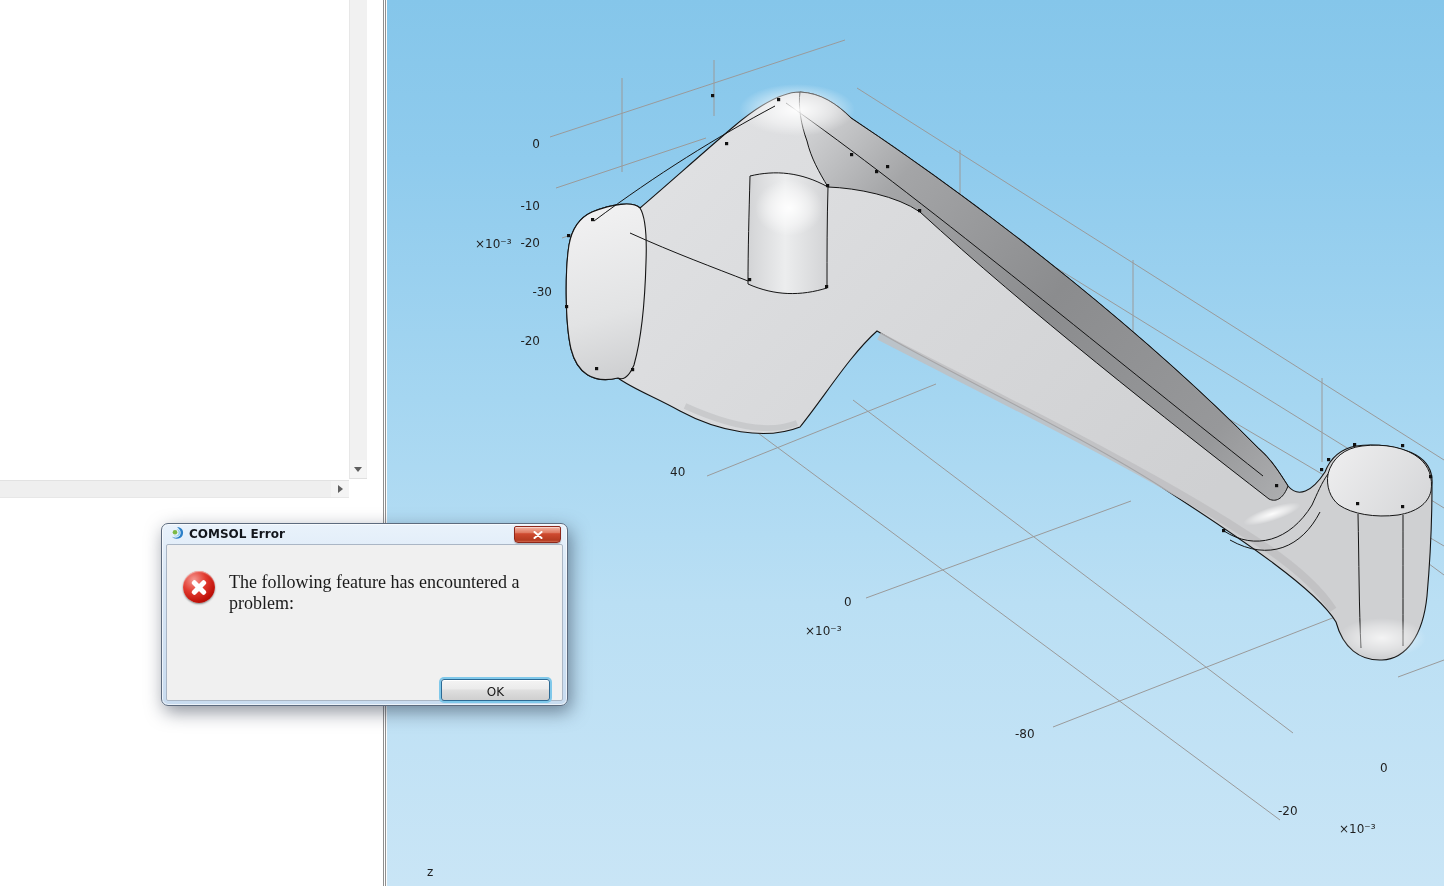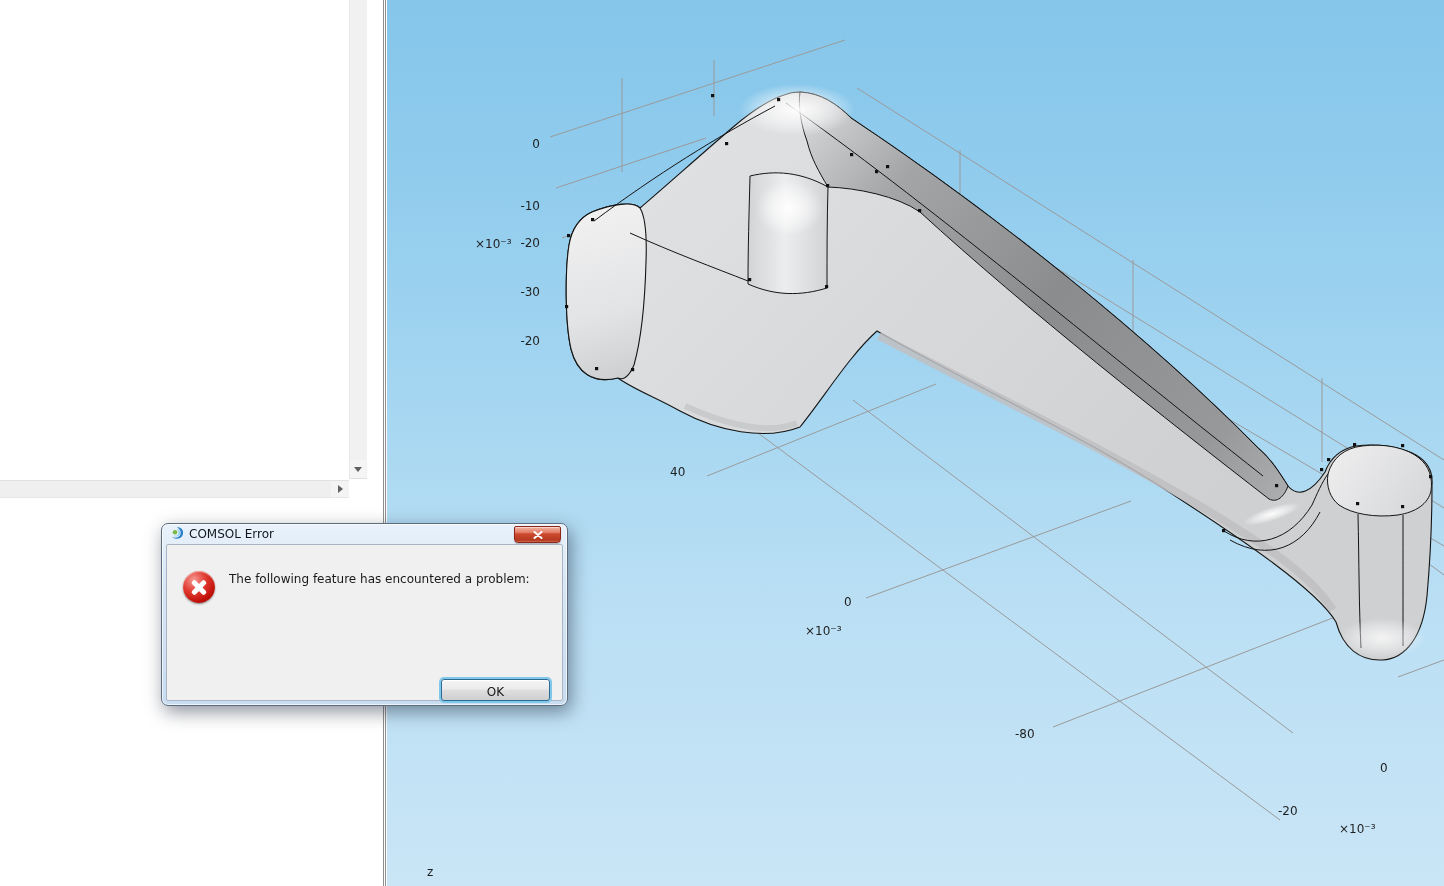--- a/index.html
+++ b/index.html
@@ -24,35 +24,35 @@
     background:linear-gradient(180deg,#85c6ea 0%,#8fcbed 18%,#a5d6f1 45%,#badff4 68%,#c9e5f6 100%);}
   .graphics svg{position:absolute;left:0;top:0;}
   .axis-label{position:absolute;font-size:12px;color:#1f1f1f;line-height:13px;white-space:pre;}
   .ra{text-align:right;width:50px;}
   
   .dialog{position:absolute;left:161px;top:523px;width:405px;height:181px;border-radius:7px;
     background:linear-gradient(180deg,#e9f2fb 0%,#d9e7f6 30%,#c9dcf0 100%);
     border:1px solid #5d6b7e;
     box-shadow:3px 6px 18px rgba(30,40,60,.5), inset 0 0 0 1px rgba(255,255,255,.65);}
   .dlg-title{position:absolute;left:0;top:0;right:0;height:20px;}
-  .dlg-title-text{position:absolute;left:27px;top:3px;font-size:12px;color:#13161c;}
+  .dlg-title-text{position:absolute;left:27px;top:3px;font-size:12px;color:#13161c;font-weight:bold;}
   .dlg-logo{position:absolute;left:7px;top:2px;width:16px;height:16px;}
   .dlg-close{position:absolute;top:2px;right:6px;width:45px;height:15px;border-radius:2px 2px 4px 4px;
     background:linear-gradient(180deg,#f2b5a5 0%,#e07a62 38%,#cf4a30 45%,#b43a20 88%,#cf6a50 100%);
     border:1px solid #8e271a;box-shadow:inset 0 1px 0 rgba(255,255,255,.45), 0 1px 1px rgba(0,0,0,.25);
     display:flex;align-items:center;justify-content:center;cursor:default;}
   .dlg-content{position:absolute;left:4px;right:4px;top:20px;bottom:4px;background:#f0f0f0;
     border:1px solid #aab6c5;border-radius:2px;}
   .err-icon{position:absolute;left:16px;top:26px;width:32px;height:32px;border-radius:50%;
     background:radial-gradient(circle at 34% 28%,#f59a93 0%,#e23c31 38%,#c0120a 70%,#8e0400 100%);
     box-shadow:0 1px 2px rgba(0,0,0,.45), inset 0 1px 1px rgba(255,255,255,.5);}
   .err-icon .bar{position:absolute;left:7px;top:13.5px;width:18px;height:5px;background:#ffffff;border-radius:2px;}
   .err-icon .b1{transform:rotate(45deg);}
   .err-icon .b2{transform:rotate(-45deg);}
-  .dlg-heading{position:absolute;left:62px;top:27px;width:330px;font-size:12px;color:#191919;}
+  .dlg-heading{position:absolute;left:62px;top:27px;width:330px;font-size:18px;color:#191919;font-family:Liberation Serif, serif;}
   .dlg-lines{position:absolute;left:64px;top:84px;font-size:11px;line-height:15px;color:#191919;}
   .dlg-line{white-space:pre;}
   .ok-button{position:absolute;left:274px;top:134px;width:109px;height:22px;border-radius:3px;
     background:linear-gradient(180deg,#f4f4f4 0%,#ebebeb 45%,#dfdfdf 50%,#cfcfcf 100%);
     border:1px solid #2d6a94;box-shadow:0 0 0 2px #7fc8ea, inset 0 1px 0 #ffffff;
     font-size:12px;color:#161616;text-align:center;line-height:22px;font-family:inherit;}
 </style>
 </head>
 <body>
 
@@ -234,21 +234,21 @@
           <rect x="1042" y="475" width="3.2" height="3.2"></rect>
         <rect x="969" y="502" width="3.2" height="3.2"></rect>
           <rect x="1014" y="505" width="3.2" height="3.2"></rect>
       </g>
     </g>
   </svg>
 
   <span class="axis-label ra" style="left:103px;top:138px">0</span>
   <span class="axis-label ra" style="left:103px;top:200px">-10</span>
   <span class="axis-label ra" style="left:103px;top:237px">-20</span>
-  <span class="axis-label ra" style="left:103px;top:286px">-30</span>
+  <span class="axis-label ra" style="left:115px;top:286px">-30</span>
   <span class="axis-label ra" style="left:103px;top:335px">-20</span>
   <span class="axis-label" style="left:88px;top:238px">×10⁻³</span>
 
   <span class="axis-label" style="left:283px;top:466px">40</span>
   <span class="axis-label" style="left:457px;top:596px">0</span>
   <span class="axis-label" style="left:628px;top:728px">-80</span>
   <span class="axis-label" style="left:418px;top:625px">×10⁻³</span>
 
   <span class="axis-label" style="left:993px;top:762px">0</span>
   <span class="axis-label" style="left:891px;top:805px">-20</span>

